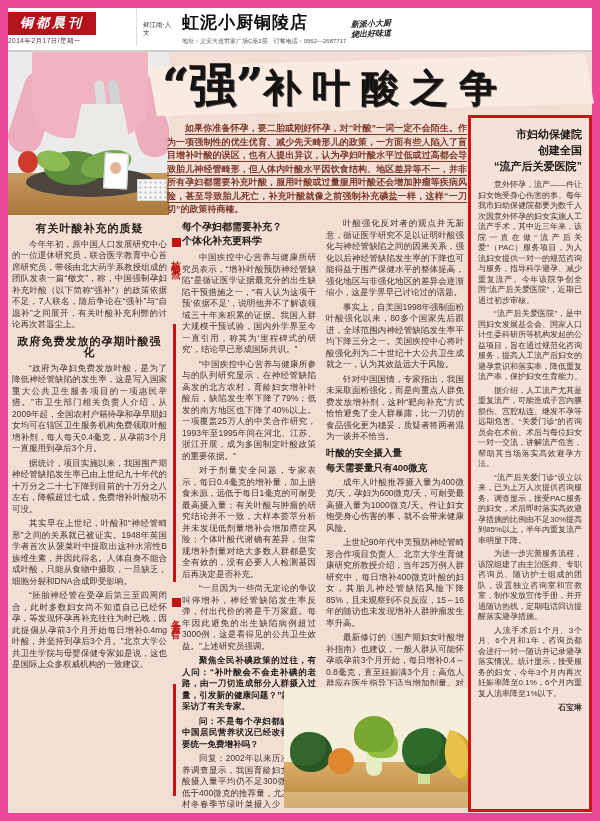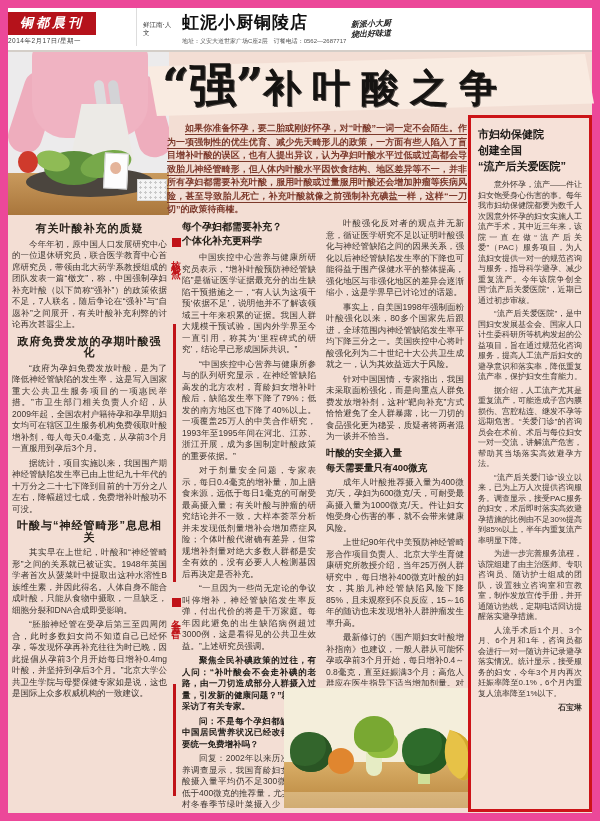--- a/index.html
+++ b/index.html
@@ -71,21 +71,21 @@
 
   
   .vlabel{position:absolute;left:160px;width:14px;color:#c01318;font-weight:bold;font-size:9.5px;
           writing-mode:vertical-rl;letter-spacing:3px;text-align:left;}
   .vlabel .sq{display:inline-block;width:9px;height:9px;background:#c01318;margin-bottom:5px;}
   .vline{position:absolute;left:165px;width:3px;background:#c01318;}
 
   
   .sidebar{position:absolute;left:460px;top:63px;width:124px;height:697px;box-sizing:border-box;
            border:3px solid #cc1418;background:#f6e1d8;padding:8px 7px;overflow:hidden;}
-  .sb-title{font-size:11px;font-weight:900;color:#1d1a17;line-height:16px;margin-bottom:6px;}
+  .sb-title{font-size:11px;font-weight:900;color:#1d1a17;line-height:16px;margin-bottom:6px;text-align:right;}
   .sb-body{font-size:8px;line-height:10.5px;color:#3c3530;text-align:justify;}
   .sb-body p{margin:0 0 3px;text-indent:2em;}
   .sb-byline{font-size:8px;font-weight:bold;text-align:right;color:#3c3530;margin-top:2px;}
 
   
   .photo2{position:absolute;left:276px;top:636px;width:190px;height:120px;overflow:hidden;background:#f4eedb;}
   .p2-table{position:absolute;left:0;bottom:0;width:100%;height:46px;background:linear-gradient(#d9ae67,#b9863e);}
   .p2-broc1{position:absolute;left:6px;bottom:36px;width:42px;height:40px;background:#33652c;border-radius:46% 54% 50% 50%;box-shadow:inset -6px -6px 0 #2a5524;}
   .p2-orange{position:absolute;left:44px;bottom:34px;width:26px;height:26px;background:#e0862f;border-radius:50%;}
   .p2-bok-stem{position:absolute;left:82px;bottom:32px;width:16px;height:34px;background:#e6ecc4;border-radius:4px 4px 8px 8px;}
@@ -150,21 +150,20 @@
     <div class="col" style="left:4px;top:166px;width:155px;height:588px;">
       <h3>有关叶酸补充的质疑</h3>
       <div>
           <p>今年年初，原中国人口发展研究中心的一位退休研究员，联合医学教育中心首席研究员，带领由北大药学系教授组成的团队发表一篇“檄文”，称，中国强制孕妇补充叶酸（以下简称“强补”）的政策依据不足，7人联名，随后争论在“强补”与“自愿补”之间展开，有关叶酸补充利弊的讨论再次甚嚣尘上。</p>
         </div>
       <h3>政府免费发放的孕期叶酸强化</h3>
       <div>
           <p>“政府为孕妇免费发放叶酸，是为了降低神经管缺陷的发生率，这是写入国家重大公共卫生服务项目的一项惠民举措。”市卫生部门相关负责人介绍，从2009年起，全国农村户籍待孕和孕早期妇女均可在辖区卫生服务机构免费领取叶酸增补剂，每人每天0.4毫克，从孕前3个月一直服用到孕后3个月。</p>
           <p>据统计，项目实施以来，我国围产期神经管缺陷发生率已由上世纪九十年代的十万分之二十七下降到目前的十万分之八左右，降幅超过七成，免费增补叶酸功不可没。</p>
         </div>
-      <h3>叶酸与“神经管畸形”息息相关</h3>
       <div>
           <p>其实早在上世纪，叶酸和“神经管畸形”之间的关系就已被证实。1948年英国学者首次从菠菜叶中提取出这种水溶性B族维生素，并因此得名。人体自身不能合成叶酸，只能从食物中摄取，一旦缺乏，细胞分裂和DNA合成即受影响。</p>
           <p>“胚胎神经管在受孕后第三至四周闭合，此时多数妇女尚不知道自己已经怀孕，等发现怀孕再补充往往为时已晚，因此提倡从孕前3个月开始每日增补0.4mg叶酸，并坚持到孕后3个月。”北京大学公共卫生学院与母婴保健专家如是说，这也是国际上众多权威机构的一致建议。</p>
         </div>
     </div>
 
     <div class="vlabel" style="top:186px;height:78px;">
       <span class="sq"></span><span>核心观点</span>
     </div>
     <div class="vline" style="top:272px;height:258px;"></div>

